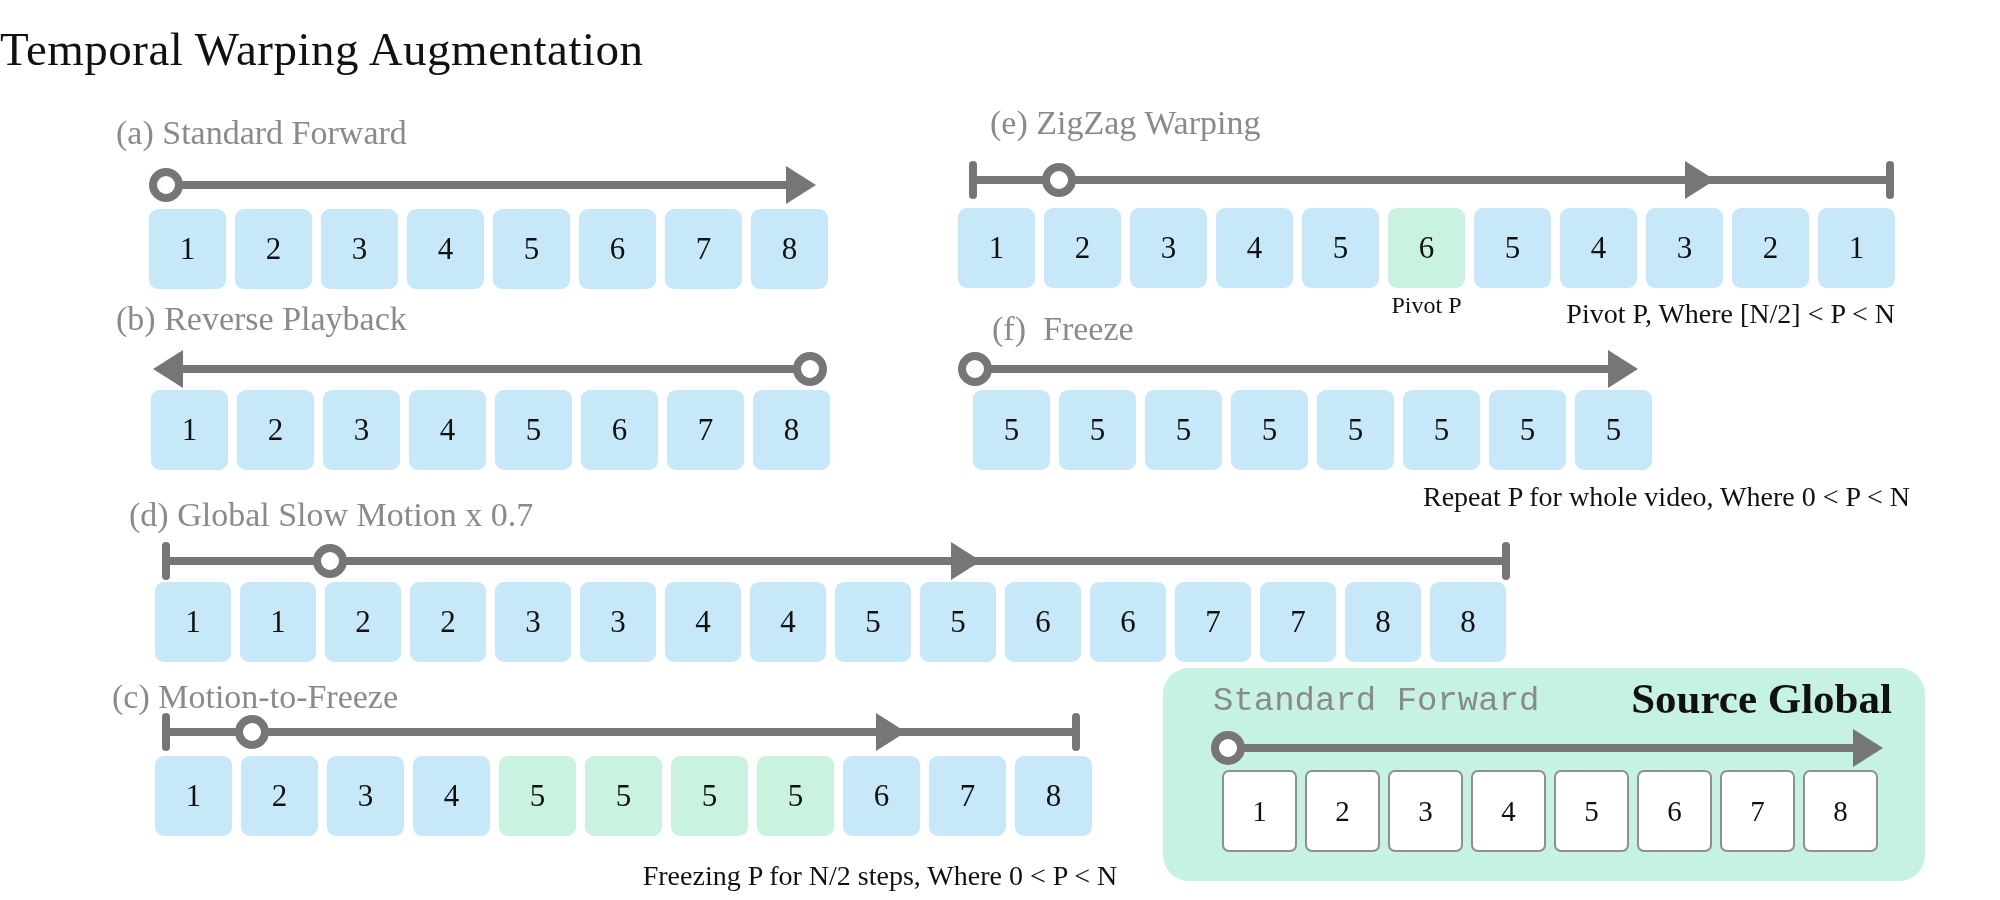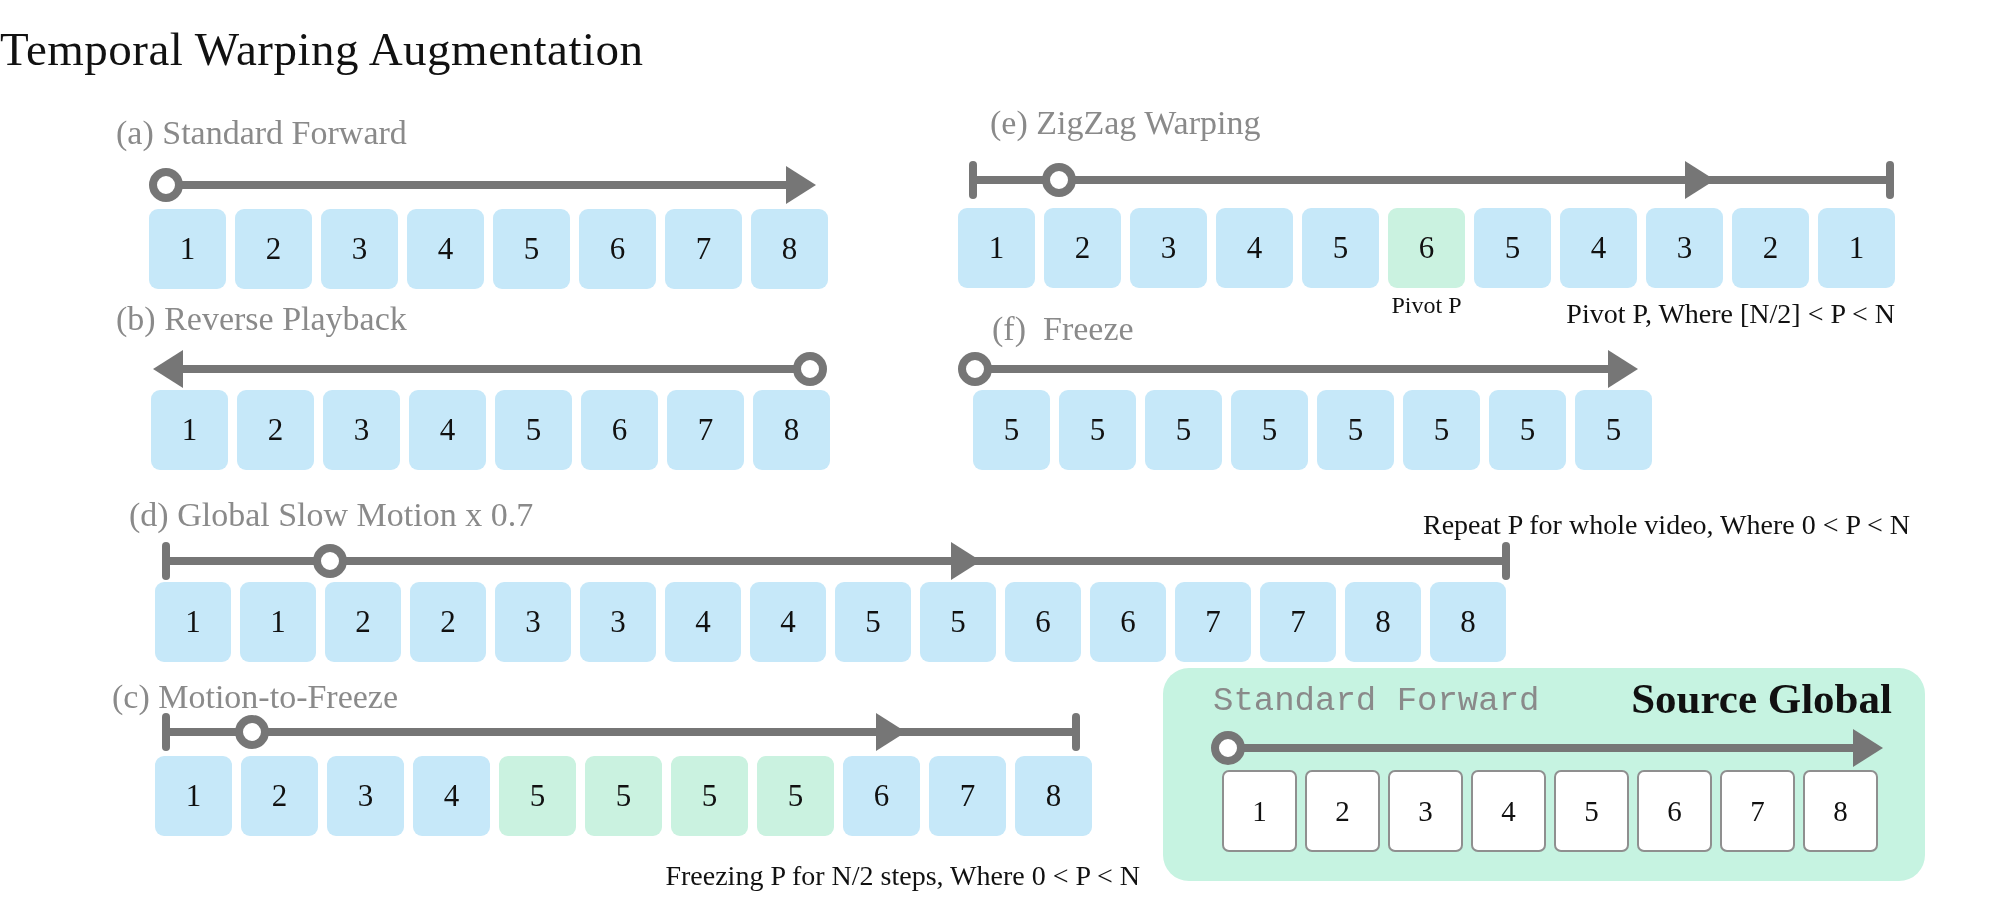--- a/index.html
+++ b/index.html
@@ -131,21 +131,21 @@
     <div class="frames" style="left:973px;top:390px;">
         <div class="frame">5</div>
         <div class="frame">5</div>
         <div class="frame">5</div>
         <div class="frame">5</div>
         <div class="frame">5</div>
         <div class="frame">5</div>
         <div class="frame">5</div>
         <div class="frame">5</div>
       </div>
-    <div class="abs note" style="left:1390px;top:481px;width:520px;text-align:right;margin-top:28px;">Repeat P for whole video, Where 0 &lt; P &lt; N</div>
+    <div class="abs note" style="left:1390px;top:481px;width:520px;text-align:right;">Repeat P for whole video, Where 0 &lt; P &lt; N</div>
   </div>
 
   <div>
     <div class="abs sec-heading" style="left:129px;top:496px;">(d) Global Slow Motion x 0.7</div>
     <div>
       <div class="tl-line" style="left:166px;top:557px;width:1342px;"></div>
       <div class="tl-tick" style="left:162px;top:542px;"></div>
       <div class="tl-circle" style="left:313px;top:544px;"></div>
       <div class="tl-head-r" style="left:951px;top:542px;"></div>
       <div class="tl-tick" style="left:1502px;top:542px;"></div>
@@ -185,21 +185,21 @@
         <div class="frame">3</div>
         <div class="frame">4</div>
         <div class="frame highlight">5</div>
         <div class="frame highlight">5</div>
         <div class="frame highlight">5</div>
         <div class="frame highlight">5</div>
         <div class="frame">6</div>
         <div class="frame">7</div>
         <div class="frame">8</div>
       </div>
-    <div class="abs note" style="left:620px;top:860px;width:520px;text-align:right;">Freezing P for N/2 steps, Where 0 &lt; P &lt; N</div>
+    <div class="abs note" style="left:620px;top:860px;width:520px;text-align:center;">Freezing P for N/2 steps, Where 0 &lt; P &lt; N</div>
   </div>
 
   <div class="source-panel"></div>
   <div>
     <div class="abs source-heading" style="left:1213px;top:682px;">Standard Forward</div>
     <div class="abs source-title" style="left:1540px;top:674px;width:352px;">Source Global</div>
     <div>
       <div class="tl-line" style="left:1228px;top:744px;width:630px;"></div>
       <div class="tl-circle" style="left:1211px;top:731px;"></div>
       <div class="tl-head-r" style="left:1853px;top:729px;"></div>

